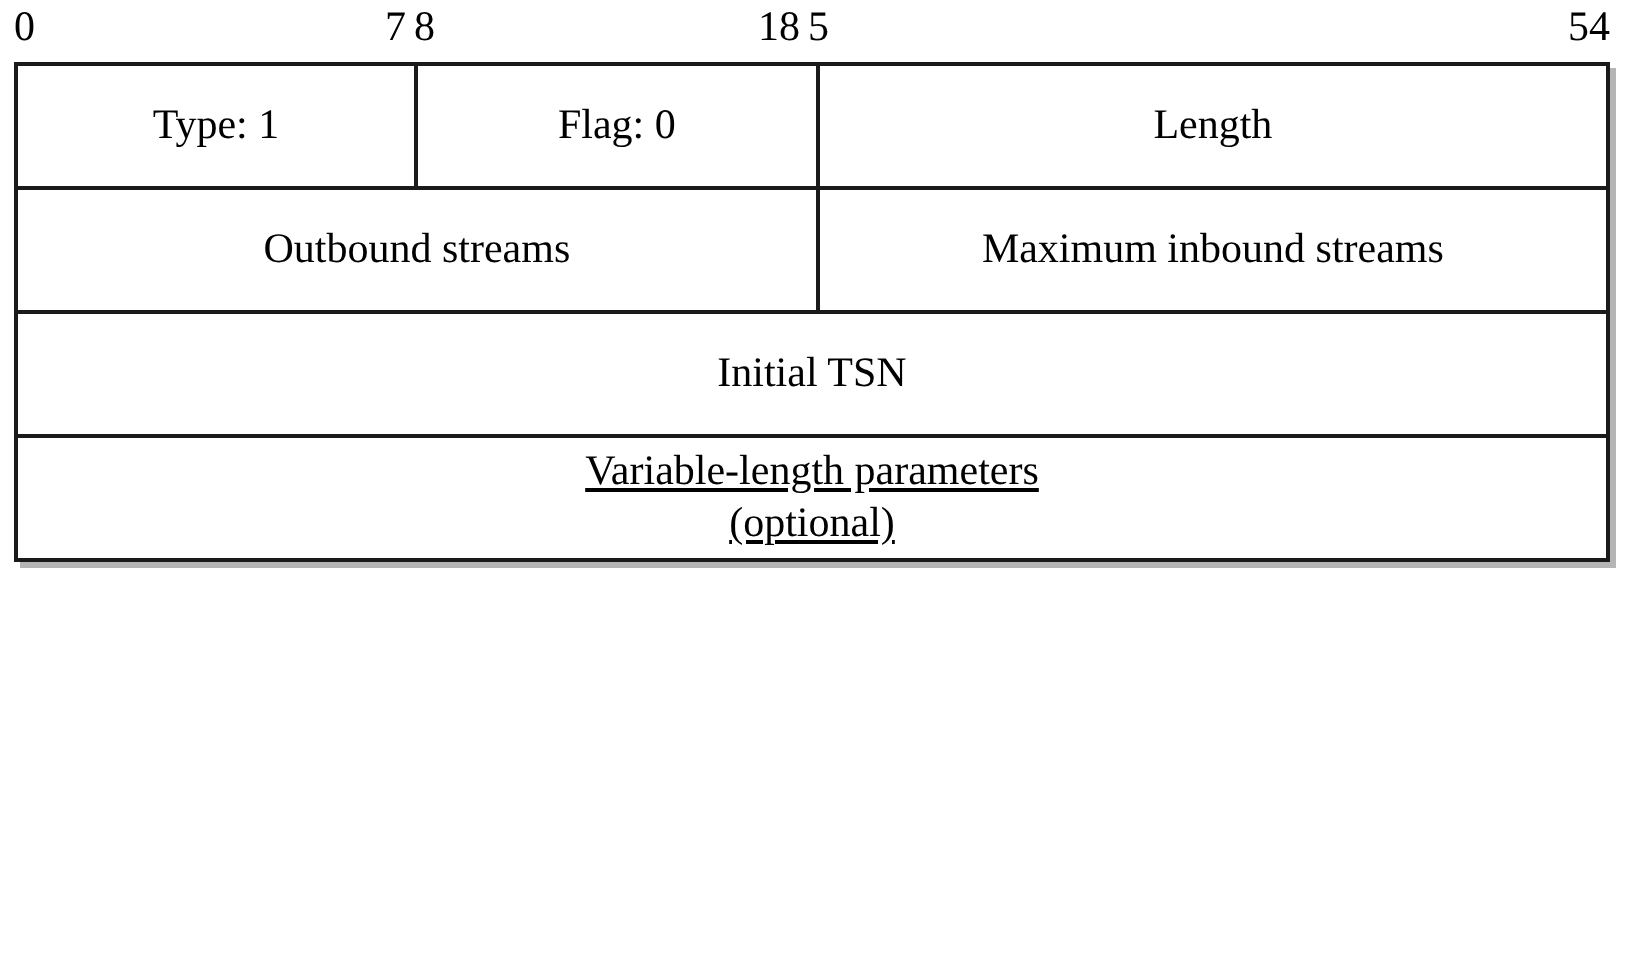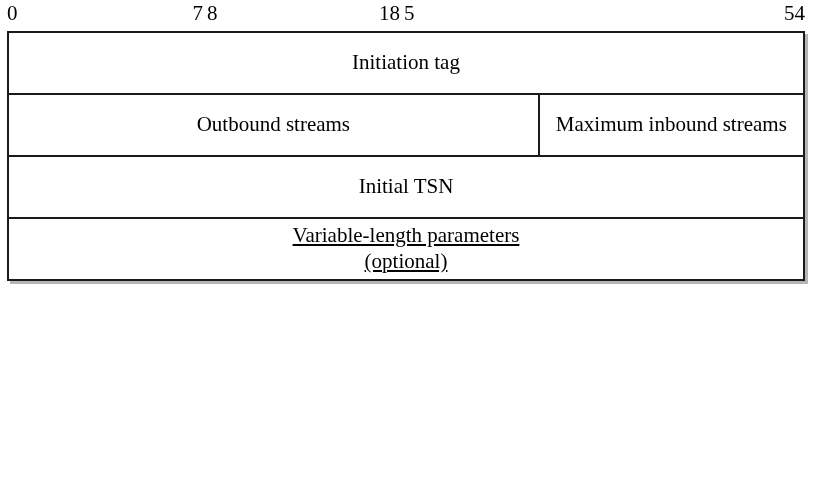--- a/index.html
+++ b/index.html
@@ -74,24 +74,26 @@
     <span class="bit-tick align-right" style="left:24.56%">7</span>
     <span class="bit-tick align-left" style="left:25.06%">8</span>
     <span class="bit-tick align-right" style="left:49.25%">18</span>
     <span class="bit-tick align-left" style="left:49.75%">5</span>
     <span class="bit-tick align-right" style="left:100%">54</span>
   </div>
 
   <table class="packet-table">
     <tbody>
 
+      <tr>
+        <td class="cell-pink" style="width:24.81%">Type: 1</td>
+        <td class="cell-pink" style="width:24.94%">Flag: 0</td>
+        <td class="cell-pink" style="width:50.25%">Length</td>
+      </tr>
 
-      <tr>
-        <td colspan="3">Initiation tag</td>
-      </tr>
 
 
       <tr>
         <td colspan="2">Outbound streams</td>
         <td>Maximum inbound streams</td>
       </tr>
 
       <tr>
         <td colspan="3">Initial TSN</td>
       </tr>

